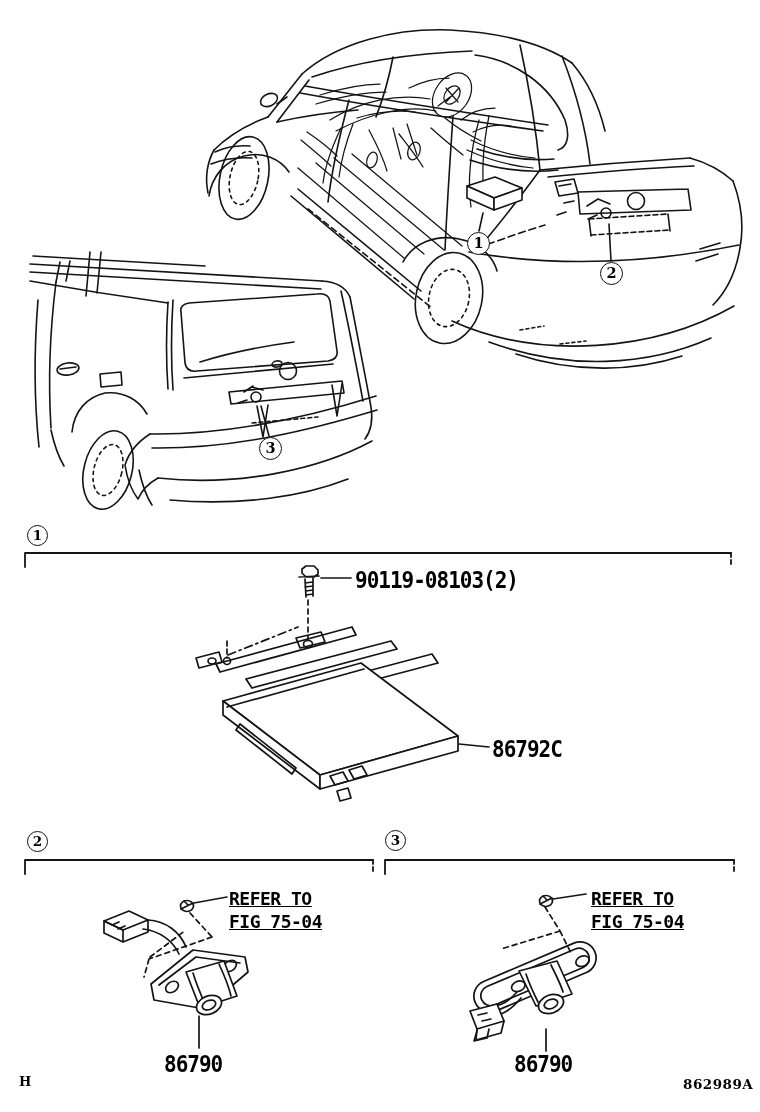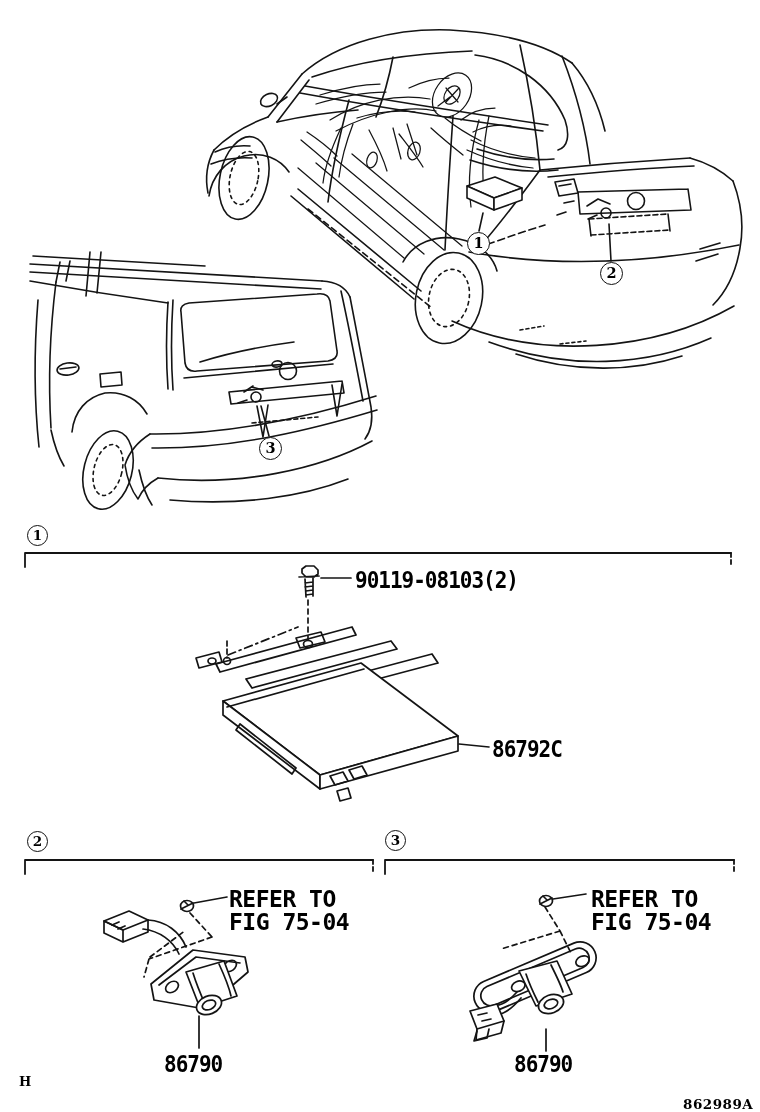--- a/index.html
+++ b/index.html
@@ -7,21 +7,21 @@
         font-family:"DejaVu Sans Mono",monospace;color:#000;}
   .art{position:absolute;left:0;top:0;}
   .callout{position:absolute;box-sizing:border-box;width:23px;height:23px;border:1.8px solid #111;
            border-radius:50%;background:#fff;display:flex;align-items:center;justify-content:center;
            font-family:"DejaVu Serif",serif;font-size:14.5px;font-weight:bold;line-height:1;z-index:3;}
   .callout.small{width:21px;height:21px;font-size:13.5px;}
   .part-label{position:absolute;font-family:"DejaVu Sans Mono",monospace;font-weight:bold;
               font-size:21px;line-height:24px;letter-spacing:-1px;white-space:nowrap;z-index:3;
               transform:scaleY(1.08);transform-origin:left top;}
   .refer{position:absolute;font-family:"DejaVu Sans Mono",monospace;font-weight:bold;
-         font-size:23px;line-height:22.5px;letter-spacing:-0.5px;white-space:nowrap;z-index:3;}
+         font-size:18px;line-height:22.5px;letter-spacing:-0.5px;white-space:nowrap;z-index:3;text-decoration:underline;}
   .corner-mark{position:absolute;font-family:"DejaVu Serif",serif;font-weight:bold;
                font-size:13px;z-index:3;}
   .fig-code{position:absolute;font-family:"DejaVu Serif",serif;font-weight:bold;
             font-size:13.5px;letter-spacing:0.5px;z-index:3;}
 </style>
 </head>
 <body>
 
 <div class="page">
 
@@ -266,15 +266,15 @@
 <div class="refer" style="left:229px;top:888px;">
   <div>REFER TO</div>
   <div>FIG 75-04</div>
 </div>
 <div class="refer" style="left:591px;top:888px;">
   <div>REFER TO</div>
   <div>FIG 75-04</div>
 </div>
 
 <div class="corner-mark" style="left:19px;top:1074px;">H</div>
-<div class="fig-code" style="left:683px;top:1076px;margin-top:20px;">862989A</div>
+<div class="fig-code" style="left:683px;top:1076px;">862989A</div>
 
 </div>
 
 </body></html>

